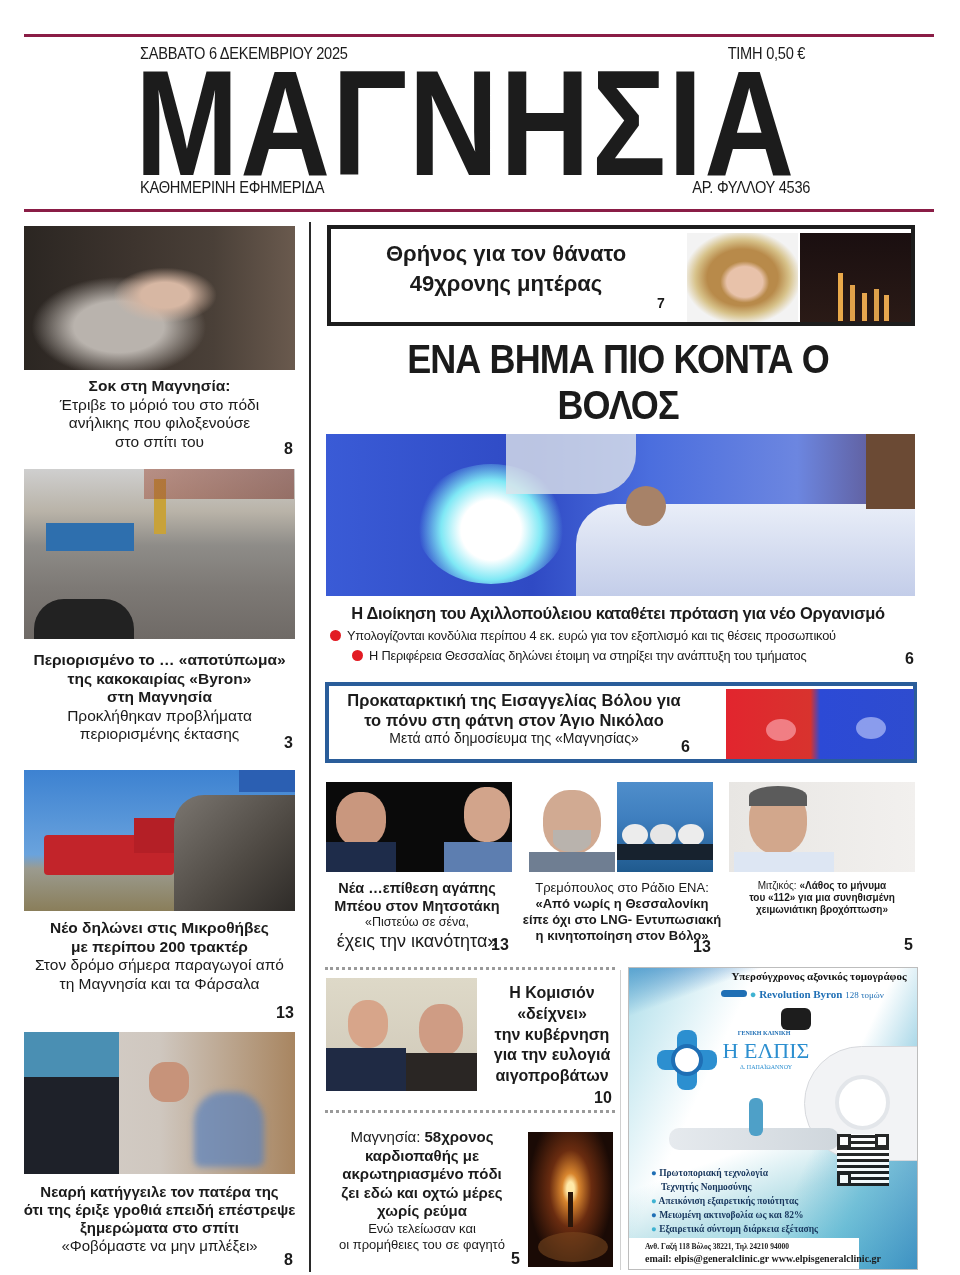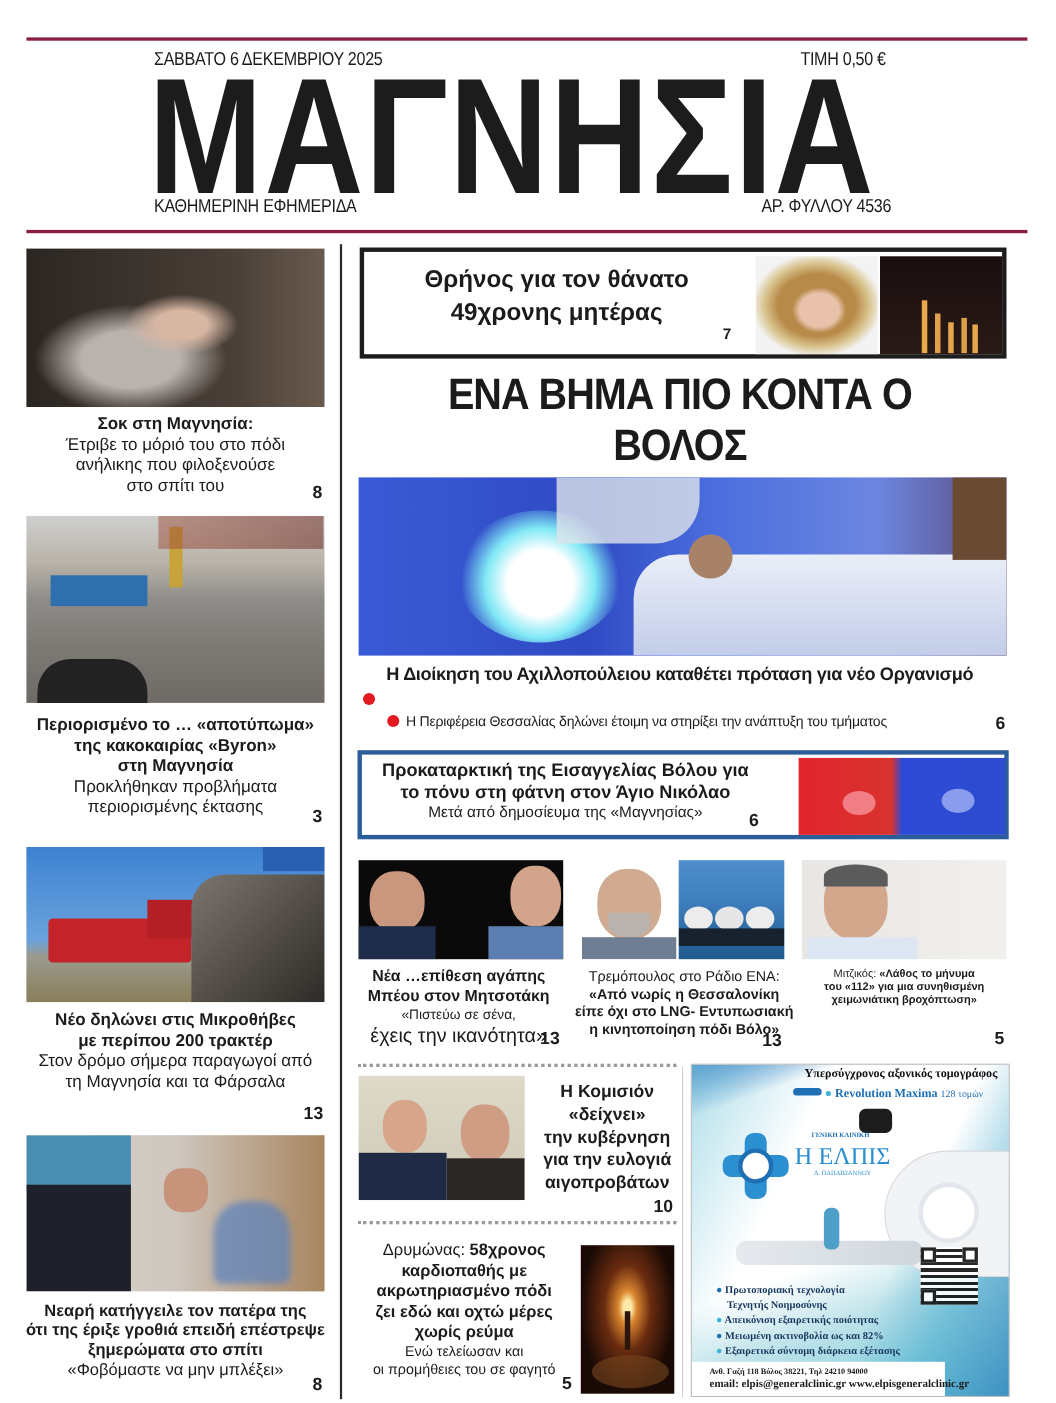--- a/index.html
+++ b/index.html
@@ -106,21 +106,21 @@
 </div>
 <div class="photo" style="left:326px; top:434px; width:589px; height:162px; background: linear-gradient(90deg, #3a5bd6 0%, #2f4ac4 35%, #4b6ede 55%, #6c86e0 80%, #5a4a7a 100%);">
   <div class="abs" style="left:90px; top:30px; width:150px; height:120px; border-radius:50%; background: radial-gradient(circle at 50% 55%, #ffffff 0 30%, #7fe8f5 50%, rgba(80,160,230,0) 72%);"></div>
   <div class="abs" style="left:180px; top:0; width:130px; height:60px; background:#dfe4ea; border-radius:0 0 40px 0; opacity:.8;"></div>
   <div class="abs" style="left:250px; top:70px; width:339px; height:92px; background:linear-gradient(180deg, #e9eef8, #c3cde9); border-radius:40px 0 0 0;"></div>
   <div class="abs" style="left:300px; top:52px; width:40px; height:40px; border-radius:50%; background:#a78268;"></div>
   <div class="abs" style="left:540px; top:0; width:49px; height:75px; background:#6b4a34;"></div>
 </div>
 <div class="caption b" style="left:318px; top:604px; width:600px; font-size:16.5px; letter-spacing:-0.3px;">Η Διοίκηση του Αχιλλοπούλειου καταθέτει πρόταση για νέο Οργανισμό</div>
 <div class="abs" style="left:330px; top:628px; width:590px; font-size:12.8px; white-space:nowrap; letter-spacing:-0.2px;">
-  <span class="bullet"></span>
+  <span class="bullet"></span><span>Υπολογίζονται κονδύλια περίπου 4 εκ. ευρώ για τον εξοπλισμό και τις θέσεις προσωπικού</span>
 </div>
 <div class="abs" style="left:352px; top:648px; width:560px; font-size:12.8px; white-space:nowrap; letter-spacing:-0.2px;">
   <span class="bullet"></span><span>Η Περιφέρεια Θεσσαλίας δηλώνει έτοιμη να στηρίξει την ανάπτυξη του τμήματος</span>
 </div>
 <div class="pg" style="left:905px; top:650px;">6</div>
 
 <div class="abs" style="left:325px; top:682px; width:592px; height:81px; border:4px solid #2a5d9a; background:#fff;">
   <div class="caption" style="left:10px; top:4px; width:350px; font-size:16.5px; line-height:1.22;">
     <div class="b">Προκαταρκτική της Εισαγγελίας Βόλου για</div>
     <div class="b">το πόνυ στη φάτνη στον Άγιο Νικόλαο</div>
@@ -155,21 +155,21 @@
 <div class="photo" style="left:617px; top:782px; width:96px; height:90px; background: linear-gradient(180deg, #4f8ecb 0%, #3f7fbf 40%, #1f5a8e 100%);">
   <div class="abs" style="left:5px; top:42px; width:26px; height:22px; border-radius:50%; background:#ececec;"></div>
   <div class="abs" style="left:33px; top:42px; width:26px; height:22px; border-radius:50%; background:#e6e6e6;"></div>
   <div class="abs" style="left:61px; top:42px; width:26px; height:22px; border-radius:50%; background:#ececec;"></div>
   <div class="abs" style="left:0; top:62px; width:96px; height:16px; background:#17222e;"></div>
 </div>
 <div class="caption" style="left:522px; top:880px; width:200px; font-size:13px; line-height:1.22;">
   <div>Τρεμόπουλος στο Ράδιο ΕΝΑ:</div>
   <div class="b">«Από νωρίς η Θεσσαλονίκη</div>
   <div class="b">είπε όχι στο LNG- Εντυπωσιακή</div>
-  <div class="b">η κινητοποίηση πόδι Βόλο»</div>
+  <div class="b">η κινητοποίηση στον Βόλο»</div>
 </div>
 <div class="pg" style="left:693px; top:938px;">13</div>
 
 <div class="photo" style="left:729px; top:782px; width:186px; height:90px; background: linear-gradient(90deg, #e8e6e3 0%, #f2f0ee 100%);">
   <div class="abs" style="left:20px; top:6px; width:58px; height:66px; border-radius:45%; background:#d2a78c;"></div>
   <div class="abs" style="left:20px; top:4px; width:58px; height:20px; border-radius:50% 50% 0 0; background:#5b5b5b;"></div>
   <div class="abs" style="left:5px; top:70px; width:100px; height:20px; background:#dde6f3;"></div>
 </div>
 <div class="caption" style="left:722px; top:880px; width:200px; font-size:10px; line-height:1.22;">
   <div><span>Μιτζικός:</span> <span class="b">«Λάθος το μήνυμα</span></div>
@@ -190,21 +190,21 @@
 <div class="caption b" style="left:492px; top:983px; width:120px; font-size:16px; line-height:1.3;">
   <div>Η Κομισιόν</div>
   <div>«δείχνει»</div>
   <div>την κυβέρνηση</div>
   <div>για την ευλογιά</div>
   <div>αιγοπροβάτων</div>
 </div>
 <div class="pg" style="left:594px; top:1089px;">10</div>
 
 <div class="caption" style="left:322px; top:1128px; width:200px; font-size:15px; line-height:1.24;">
-  <div><span>Δρυμώνας:</span> <span class="b">58χρονος</span></div>
+  <div><span>Μαγνησία:</span> <span class="b">58χρονος</span></div>
   <div class="b">καρδιοπαθής με</div>
   <div class="b">ακρωτηριασμένο πόδι</div>
   <div class="b">ζει εδώ και οχτώ μέρες</div>
   <div class="b">χωρίς ρεύμα</div>
   <div style="font-size:13px;">Ενώ τελείωσαν και</div>
   <div style="font-size:13px;">οι προμήθειες του σε φαγητό</div>
 </div>
 <div class="pg" style="left:511px; top:1250px;">5</div>
 <div class="photo" style="left:528px; top:1132px; width:85px; height:135px; background: radial-gradient(ellipse at 50% 42%, #ffe9a8 0 6%, #d9862e 14%, #6a2c10 35%, #1a0a05 70%);">
   <div class="abs" style="left:40px; top:60px; width:5px; height:35px; background:#2a160a;"></div>
@@ -212,21 +212,21 @@
 </div>
 
 <div class="abs" style="left:620px; top:970px; width:1px; height:300px; background:#d0d0d0;"></div>
 
 <div class="abs" style="left:628px; top:967px; width:290px; height:303px; border:1px solid #bdbdbd; overflow:hidden; background: linear-gradient(160deg, #2d6fbf 0%, #ffffff 12%, #ffffff 55%, #bfe3ea 70%, #6cc4d6 100%); font-family: Liberation Serif, serif;">
   <div class="abs" style="left:0; top:0; width:290px; height:303px; background: linear-gradient(115deg, rgba(120,200,220,.6) 0%, rgba(255,255,255,0) 30%, rgba(255,255,255,0) 62%, rgba(70,170,205,.55) 78%, rgba(30,110,180,.6) 100%);"></div>
   <div class="abs b" style="left:90px; top:2px; width:200px; font-size:11px; text-align:center; color:#111;">Υπερσύγχρονος αξονικός τομογράφος</div>
   <div class="abs" style="left:92px; top:20px; width:198px; font-size:11px; color:#1f6fb5; white-space:nowrap;">
     <span style="display:inline-block; width:26px; height:7px; border-radius:4px; background:#1f6fb5; vertical-align:1px;"></span>
     <span style="color:#3fb3d2;">●</span>
-    <span class="b">Revolution Maxima</span>
+    <span class="b">Revolution Byron</span>
     <span style="font-size:9px;">128 τομών</span>
   </div>
   <div class="abs" style="left:152px; top:40px; width:30px; height:22px; border-radius:6px; background:#1d1d1d;"></div>
 
   <div class="abs" style="left:28px; top:62px; width:60px; height:60px;">
     <div class="abs" style="left:20px; top:0; width:20px; height:60px; border-radius:8px; background:#2c8fd0;"></div>
     <div class="abs" style="left:0; top:20px; width:60px; height:20px; border-radius:8px; background:#2c8fd0;"></div>
     <div class="abs" style="left:14px; top:14px; width:32px; height:32px; border-radius:50%; background:#fff; border:4px solid #1f6fb5;"></div>
   </div>
   <div class="abs b" style="left:100px; top:62px; width:70px; font-size:6px; text-align:center; color:#1f6fb5;">ΓΕΝΙΚΗ ΚΛΙΝΙΚΗ</div>

